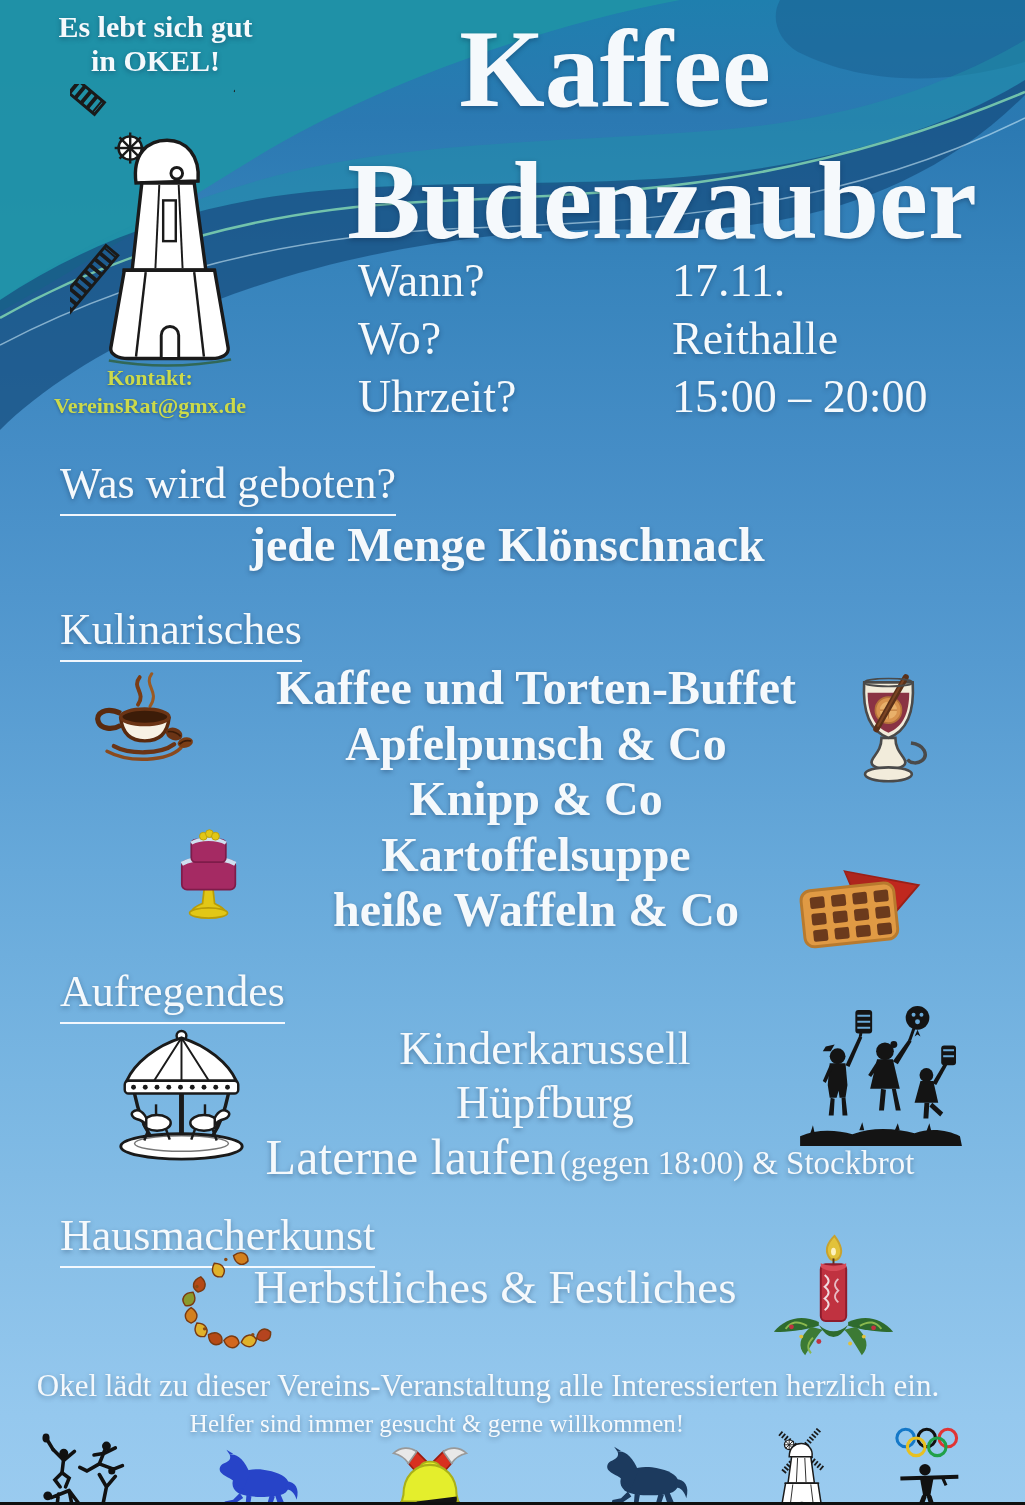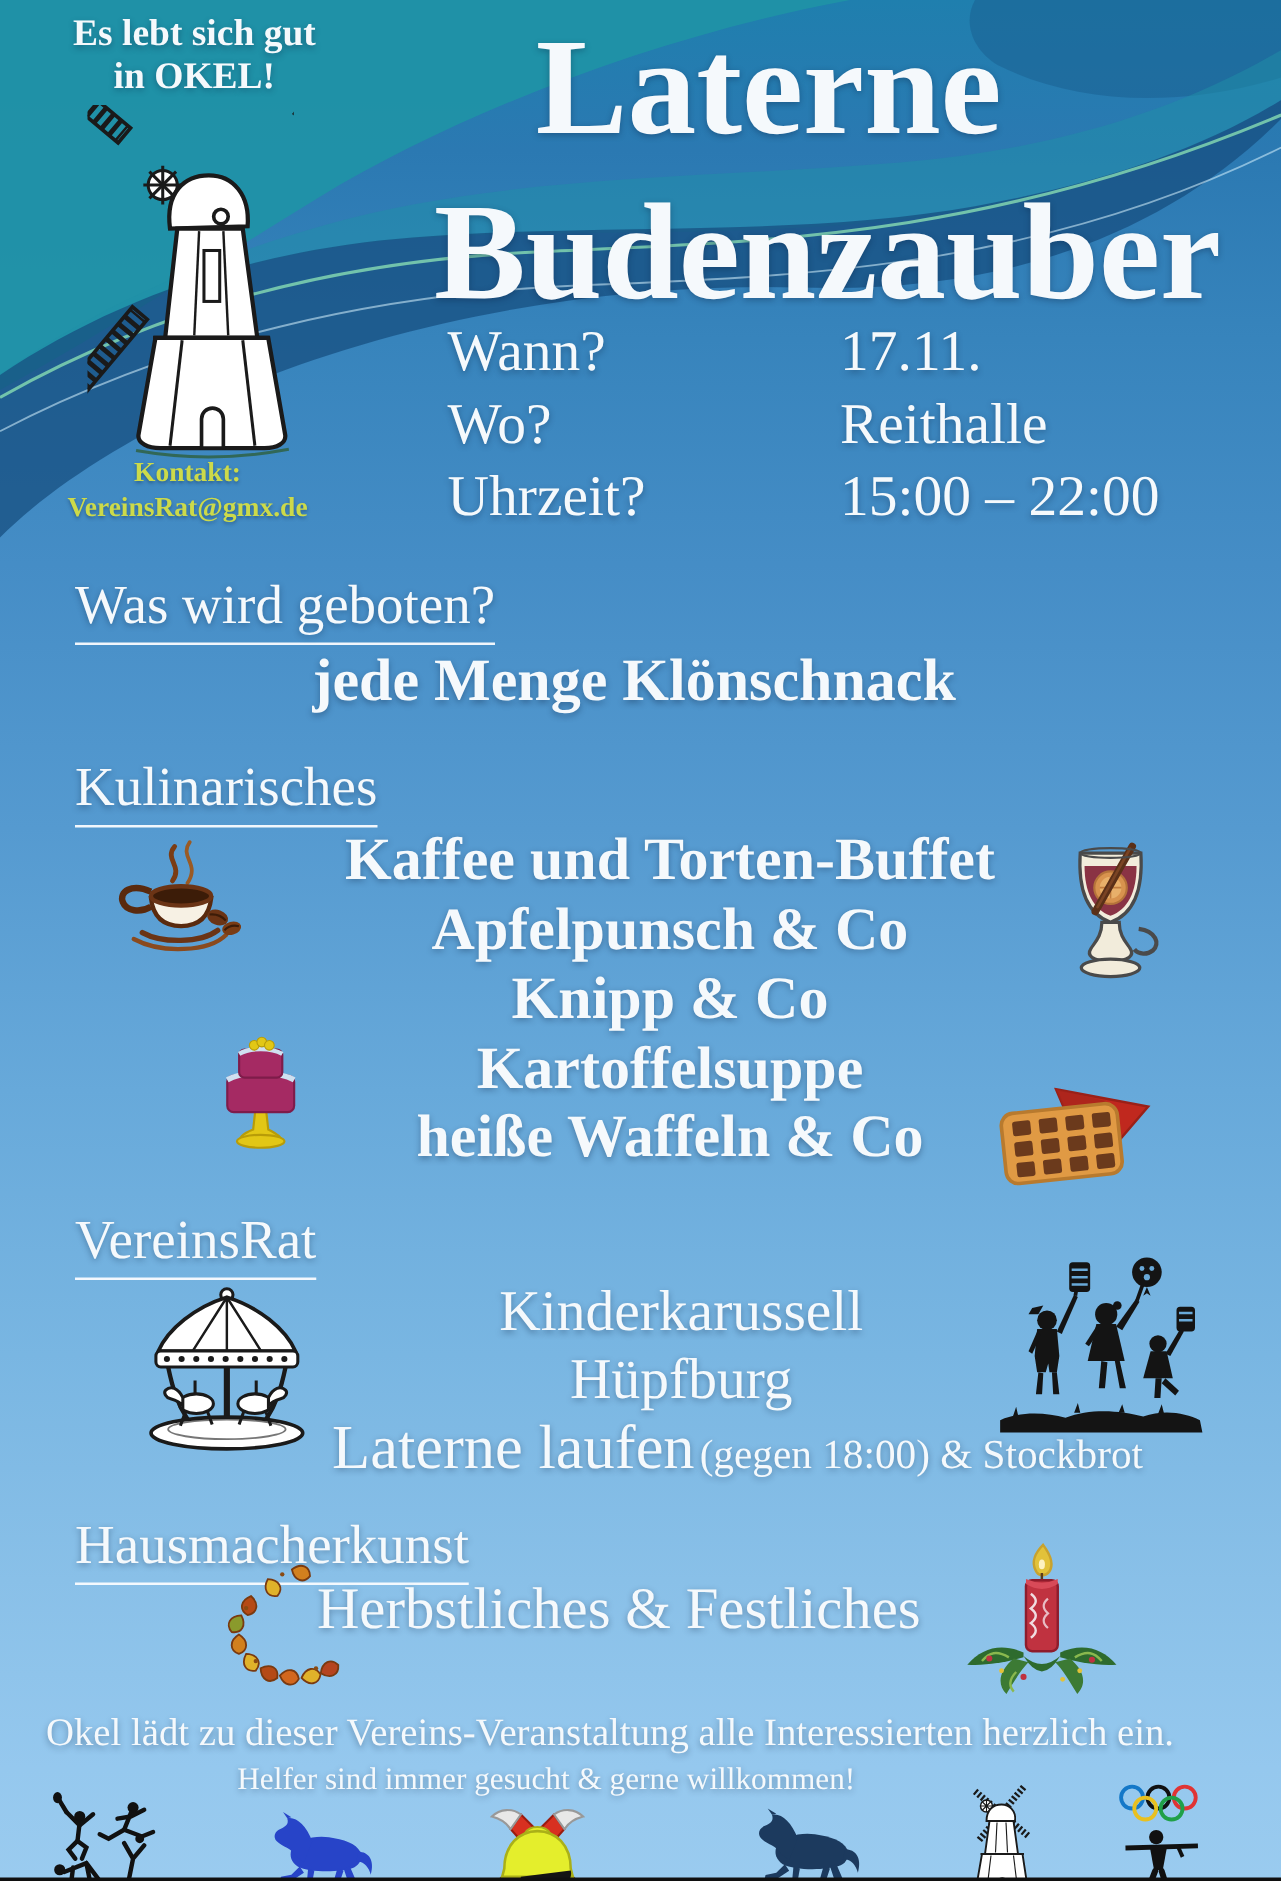--- a/index.html
+++ b/index.html
@@ -96,31 +96,31 @@
       </g>
       <path d="M40,285 Q102,296 166,284" stroke="#2c5a2a" stroke-width="2.5" fill="none" opacity="0.7"></path>
     </svg>
   </span>
 
   <div class="abs center contact">
     <div>Kontakt:</div>
     <div>VereinsRat@gmx.de</div>
   </div>
 
-  <div class="abs txt center title1">Laterne</div>
+  <div class="abs txt center title1">Kaffee</div>
   <div class="abs txt center title2">Budenzauber</div>
 
   <div class="abs txt detail-row" style="top:240px;">
     <span class="detail-q">Wann?</span><span>17.11.</span>
   </div>
   <div class="abs txt detail-row" style="top:298px;">
     <span class="detail-q">Wo?</span><span>Reithalle</span>
   </div>
   <div class="abs txt detail-row" style="top:356px;">
-    <span class="detail-q">Uhrzeit?</span><span>15:00 – 22:00</span>
+    <span class="detail-q">Uhrzeit?</span><span>15:00 – 20:00</span>
   </div>
 
   <div class="abs txt" style="left:60px;top:458px;">
     <span class="heading">Was wird geboten?</span>
   </div>
   <div class="abs txt body44" style="left:250px;top:517px;">jede Menge Klönschnack</div>
 
   <div class="abs txt" style="left:60px;top:604px;">
     <span class="heading">Kulinarisches</span>
   </div>
@@ -202,21 +202,21 @@
           <rect x="19" y="75" width="15" height="12" rx="2"></rect>
             <rect x="41" y="75" width="15" height="12" rx="2"></rect>
           <rect x="63" y="75" width="15" height="12" rx="2"></rect>
             <rect x="85" y="75" width="15" height="12" rx="2"></rect>
         </g>
       </g>
     </svg>
   </span>
 
   <div class="abs txt" style="left:60px;top:966px;">
-    <span class="heading">VereinsRat</span>
+    <span class="heading">Aufregendes</span>
   </div>
   <div class="abs txt center auf-item1">Kinderkarussell</div>
   <div class="abs txt center auf-item2">Hüpfburg</div>
   <div class="abs txt center lantern">
     <span class="lantern-main">Laterne laufen</span>
     <span class="lantern-note">(gegen 18:00) &amp; Stockbrot</span>
   </div>
 
   <span class="abs" style="left:105px;top:1028px;">
     <svg width="152" height="137" viewBox="0 0 155 140">

